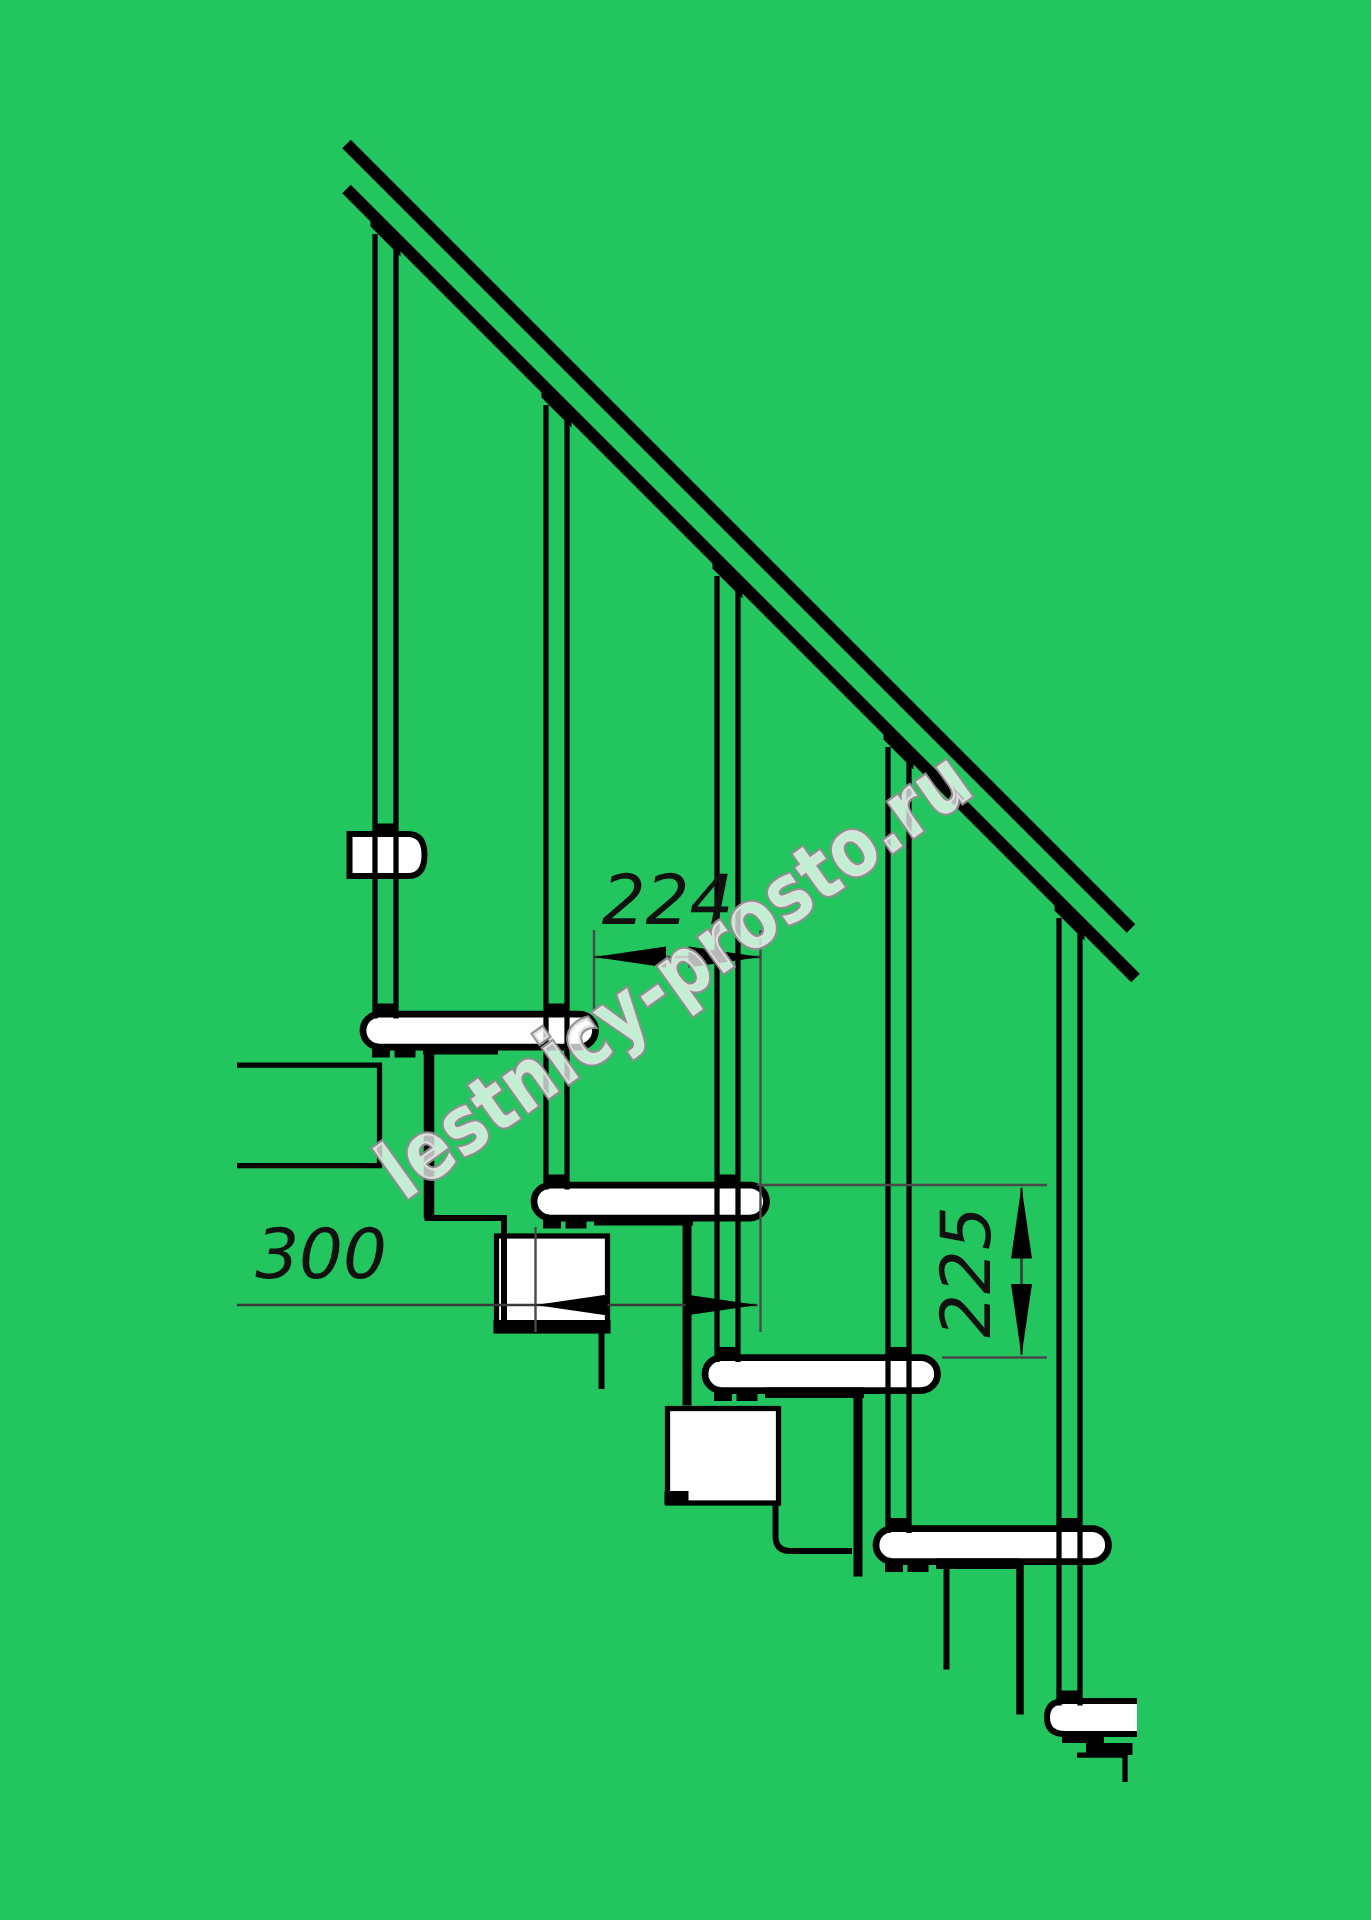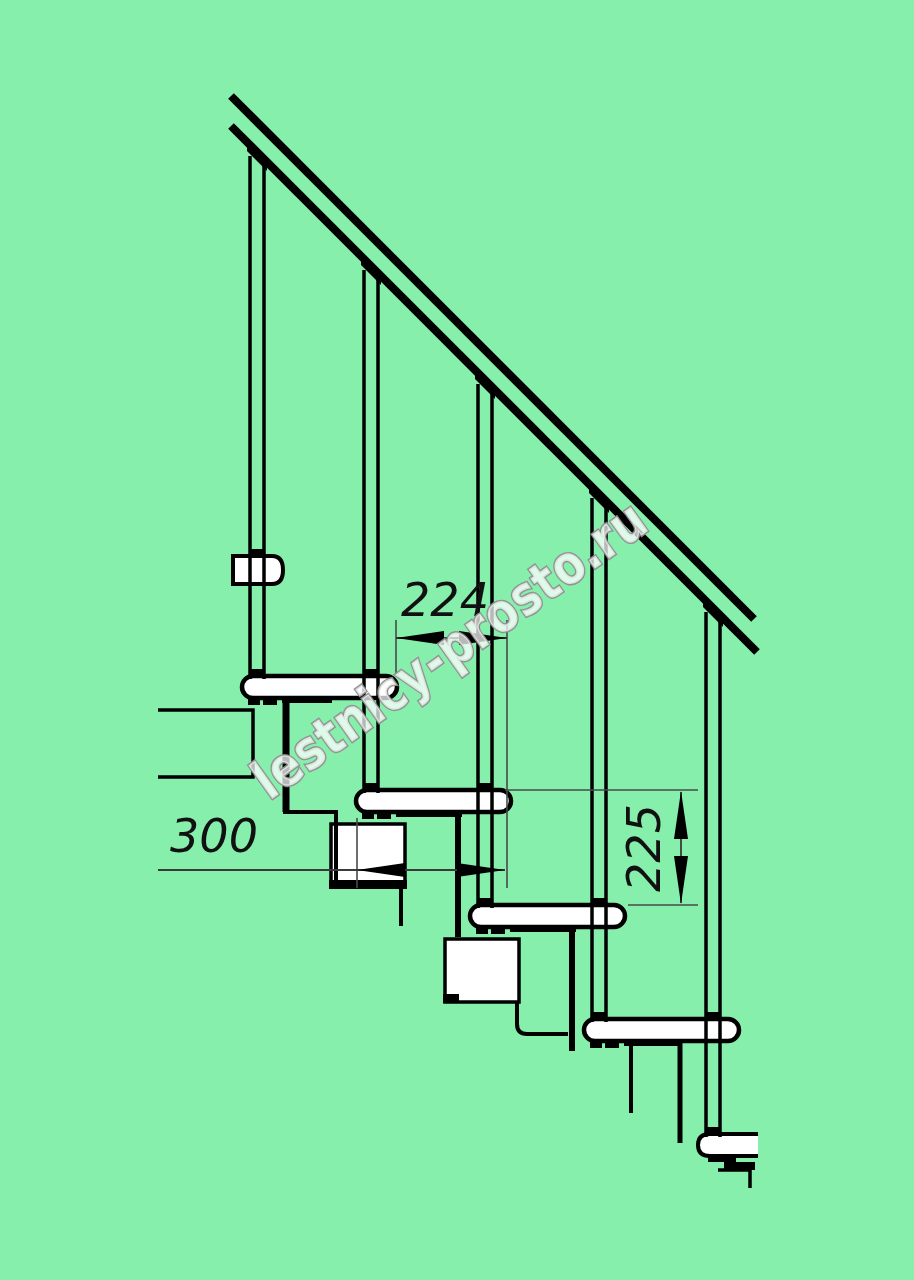--- a/index.html
+++ b/index.html
@@ -1,16 +1,16 @@
 <!DOCTYPE html>
 <html><head>
 <meta charset="utf-8">
 <style>
   html,body{margin:0;padding:0;background:#ffffff;}
-  .stage{position:relative;width:914px;height:1280px;background:#86efac;overflow:hidden;
+  .stage{position:relative;width:914px;height:1280px;background:#22c55e;overflow:hidden;
          font-family:"DejaVu Sans",sans-serif;}
   svg{position:absolute;left:0;top:0;}
   .outline{stroke:#000;fill:none;}
   .whitefill{fill:#fff;stroke:#000;}
   .blackfill{fill:#000;stroke:none;}
   .dimline{stroke:#3a3a3a;stroke-width:1.8;fill:none;}
   .extline{stroke:#4a4a4a;stroke-width:1.6;fill:none;}
   .dimtext{font-family:"DejaVu Sans",sans-serif;font-style:italic;font-size:46px;fill:#111;}
   .wmark{font-family:"DejaVu Sans",sans-serif;font-weight:bold;font-size:54px;
          fill:#ffffff;fill-opacity:0.72;stroke:#8f8f8f;stroke-opacity:0.95;

